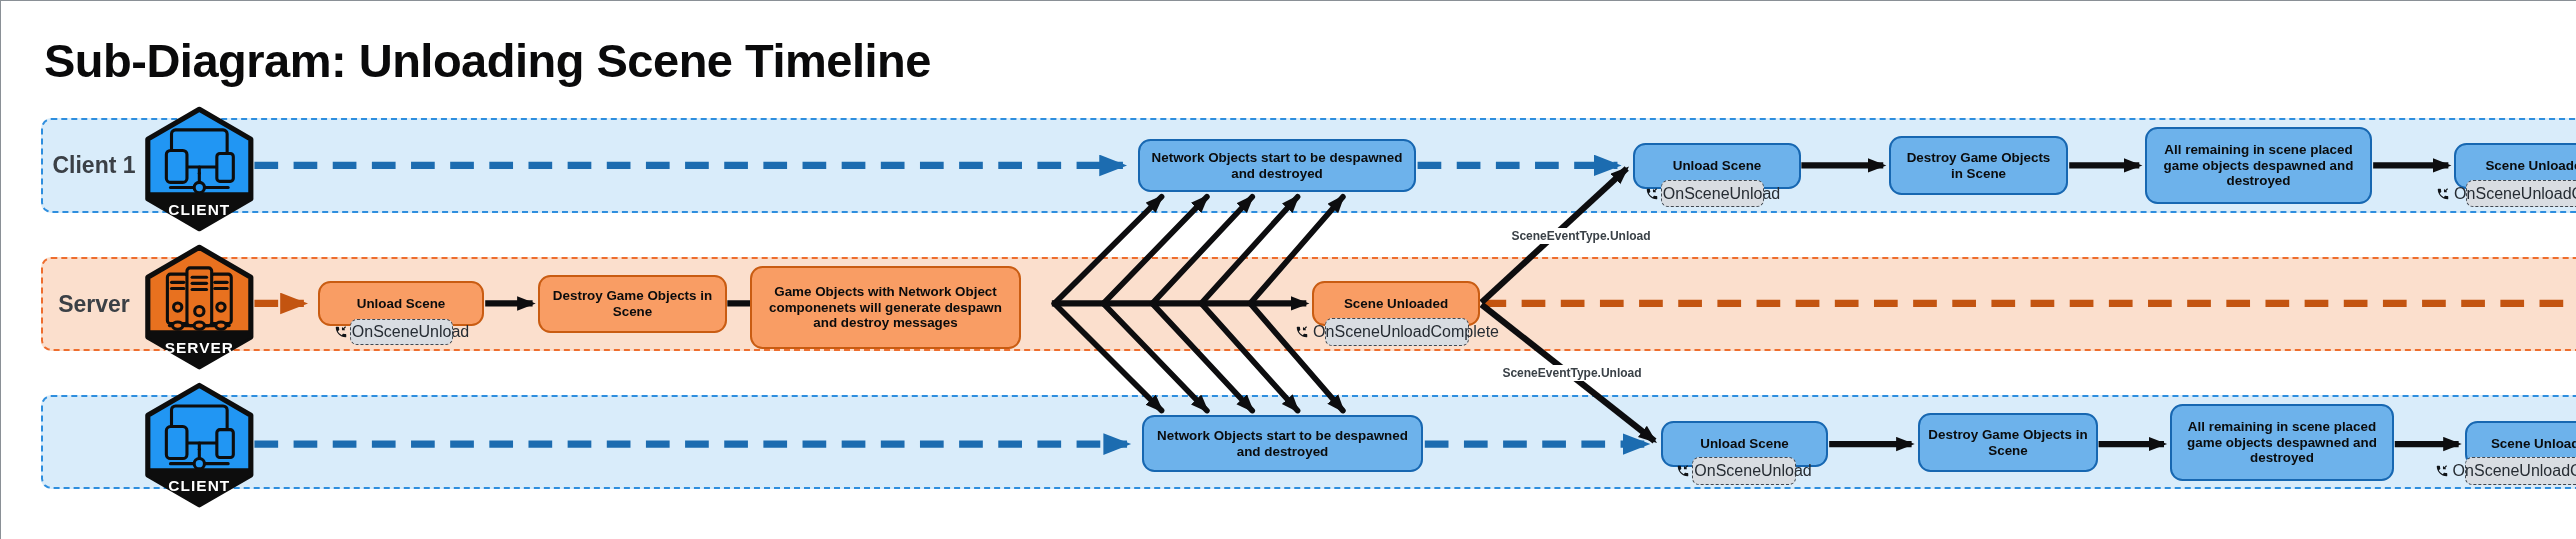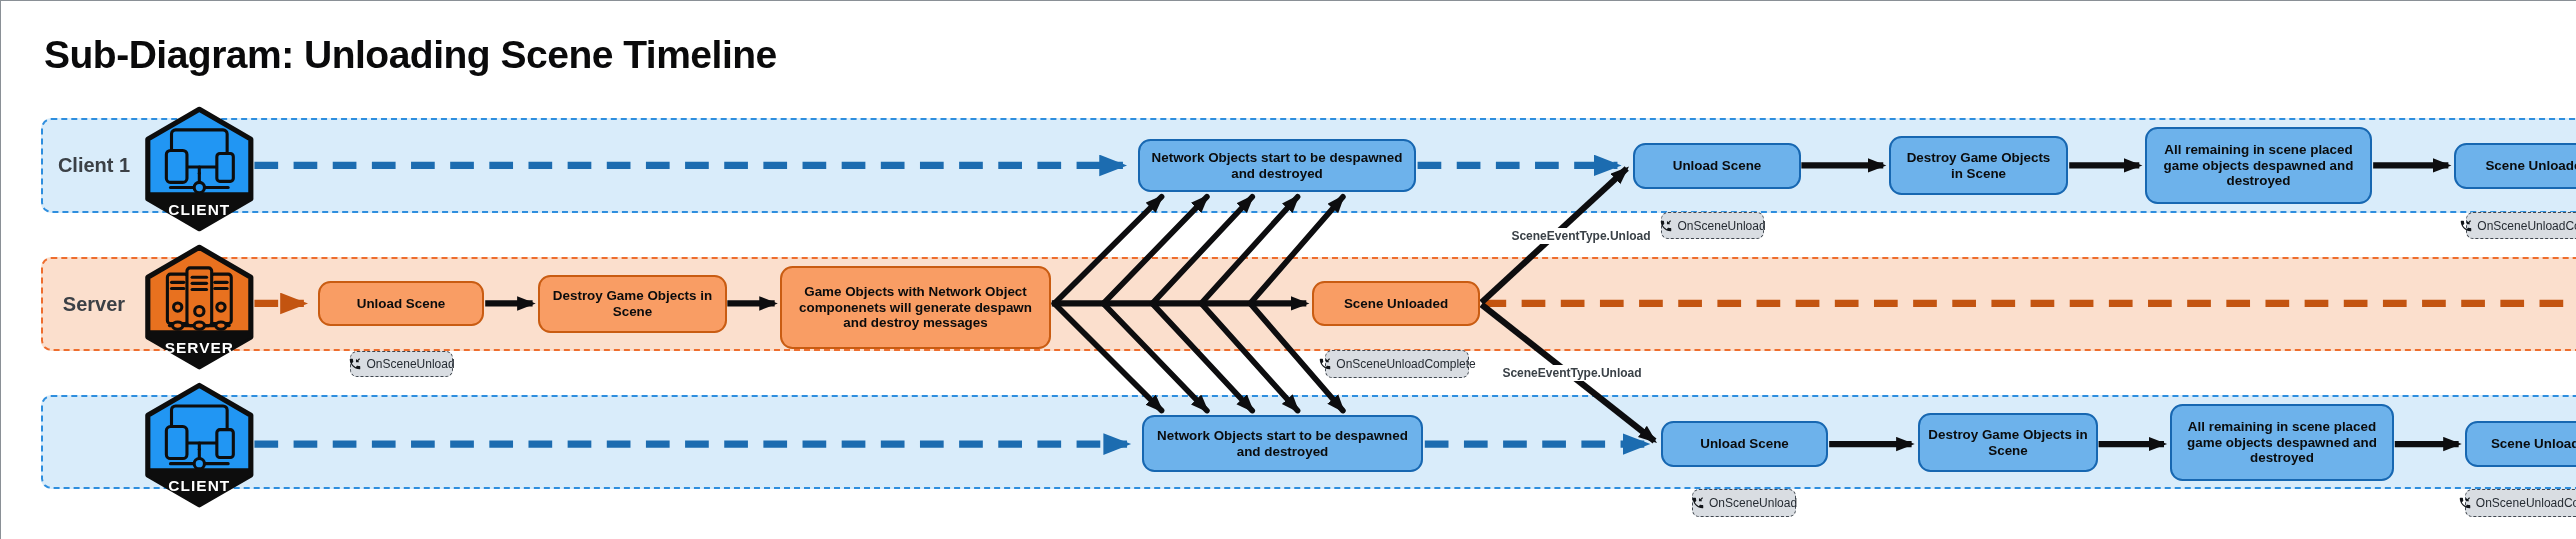--- a/index.html
+++ b/index.html
@@ -3,43 +3,43 @@
 <meta charset="utf-8">
 <style>
   html,body{margin:0;padding:0;background:#ffffff;}
   .canvas{
     position:relative; width:2776px; height:540px; background:#ffffff;
     border:1px solid #8a9096; box-sizing:border-box; overflow:hidden;
     font-family:"Liberation Sans", sans-serif;
   }
   .title{
     position:absolute; left:43px; top:32px; z-index:6;
-    font-size:39px; font-weight:800; color:#0a0a0b; letter-spacing:-0.5px;
+    font-size:47px; font-weight:800; color:#0a0a0b; letter-spacing:-0.5px;
   }
   .lane{position:absolute; left:40px; width:2690px; box-sizing:border-box; border-radius:10.3px; z-index:1;}
   .lane-blue{background:#d9ecfa; border:2.6px dashed #2e8ede;}
   .lane-orange{background:#fbdfcd; border:2.6px dashed #ee6d2d;}
   .laneLabel{
     position:absolute; left:44px; width:98px; z-index:3;
     display:flex; align-items:center; justify-content:center;
-    font-size:20px; font-weight:800; color:#3b4046;
+    font-size:23px; font-weight:800; color:#3b4046;
   }
   .layer{position:absolute; left:0; top:0; z-index:2;}
   .box{
     position:absolute; z-index:4; box-sizing:border-box; border-radius:12.4px;
     display:flex; align-items:center; justify-content:center; text-align:center;
     font-size:13.4px; font-weight:700; line-height:1.18; color:#0b0c0d; padding:3.1px 8.2px;
   }
   .box-blue{background:#6db2eb; border:2.1px solid #1767b1;}
   .box-orange{background:#f99d64; border:2.1px solid #c95c12;}
   .tag{
     position:absolute; z-index:5; box-sizing:border-box;
     background:#d9dde2; border:1.5px dashed #40474f; border-radius:7.2px;
     display:flex; align-items:center; justify-content:center; gap:4.1px;
-    font-size:12px; font-weight:500; color:#262c33; white-space:nowrap;margin-top:32px;
+    font-size:16px; font-weight:500; color:#262c33; white-space:nowrap;
   }
   .edgeLabel{
     position:absolute; z-index:4; transform:translate(-50%,-50%);
     background:#ffffff; padding:1px 7.2px;
     font-size:12px; font-weight:700; color:#3a4147; white-space:nowrap;
   }
   .solid{stroke:#0d0d0f; stroke-width:12; marker-end:url(#mBk);}
   .fan{stroke:#0d0d0f; stroke-width:11; marker-end:url(#mBk); stroke-linecap:round;}
   .dashB{stroke:#1c6cb0; stroke-width:14; stroke-dasharray:46 30; marker-end:url(#mBl);}
   .dashO{stroke:#c35410; stroke-width:14; stroke-dasharray:46 30; marker-end:url(#mOr);}
@@ -162,21 +162,21 @@
     </g>
   </svg>
 
   <div class="title">Sub-Diagram: Unloading Scene Timeline</div>
 
   <div class="laneLabel" style="top:117px;height:95px">Client 1</div>
   <div class="laneLabel" style="top:256px;height:94px">Server</div>
 
   <div class="box box-orange" style="left:317px;top:280px;width:166px;height:45px">Unload Scene</div>
   <div class="box box-orange" style="left:537px;top:274px;width:189px;height:58px">Destroy Game Objects in Scene</div>
-  <div class="box box-orange" style="left:779px;top:265px;width:271px;height:83px">Game Objects with Network Object componenets will generate despawn and destroy messages</div>
+  <div class="box box-orange" style="left:749px;top:265px;width:271px;height:83px">Game Objects with Network Object componenets will generate despawn and destroy messages</div>
   <div class="box box-orange" style="left:1311px;top:280px;width:168px;height:45px">Scene Unloaded</div>
 
   <div class="box box-blue" style="left:1137px;top:138px;width:278px;height:53px">Network Objects start to be despawned and destroyed</div>
   <div class="box box-blue" style="left:1632px;top:142px;width:168px;height:46px">Unload Scene</div>
   <div class="box box-blue" style="left:1888px;top:135px;width:179px;height:59px">Destroy Game Objects in Scene</div>
   <div class="box box-blue" style="left:2144px;top:126px;width:227px;height:77px">All remaining in scene placed game objects despawned and destroyed</div>
   <div class="box box-blue" style="left:2453px;top:142px;width:167px;height:46px">Scene Unloaded</div>
 
   <div class="box box-blue" style="left:1141px;top:414px;width:281px;height:57px">Network Objects start to be despawned and destroyed</div>
   <div class="box box-blue" style="left:1660px;top:420px;width:167px;height:46px">Unload Scene</div>

